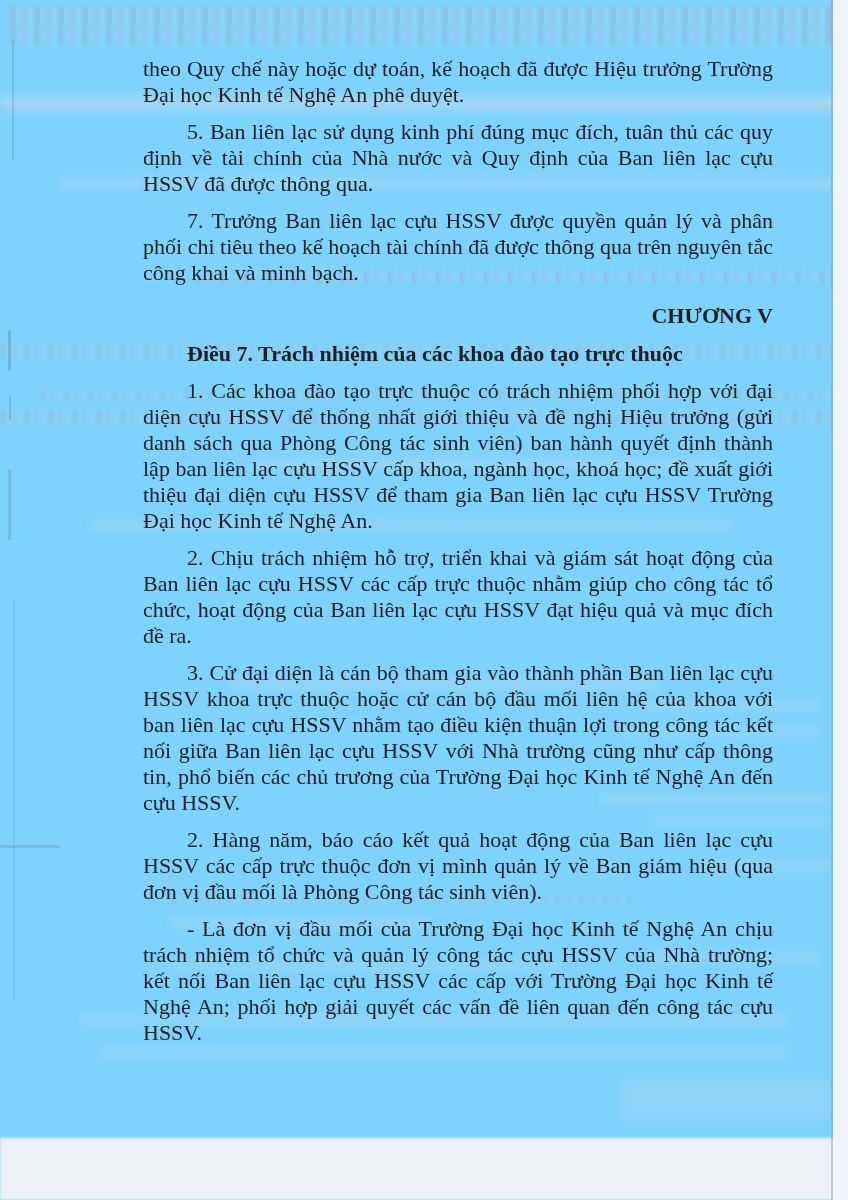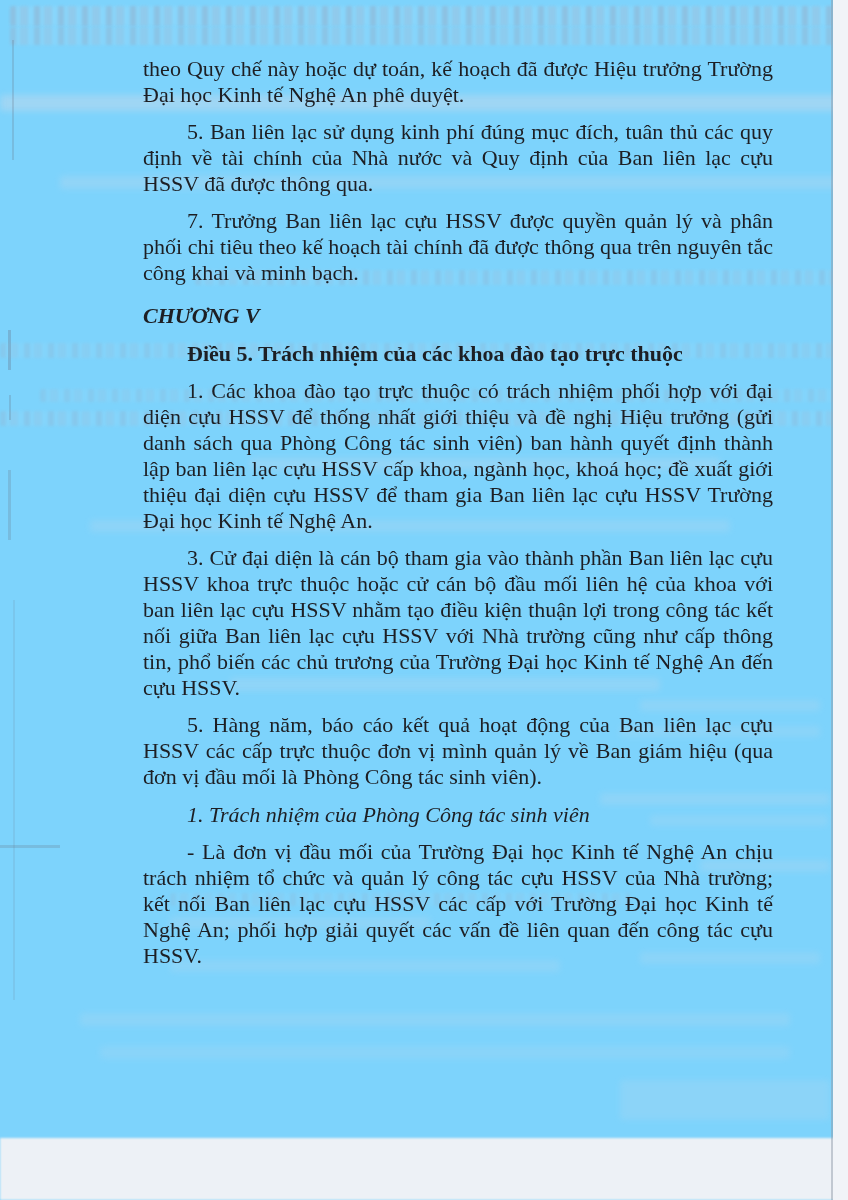--- a/index.html
+++ b/index.html
@@ -73,23 +73,22 @@
     margin: 11px 0 0 0;
     text-indent: 44px;
   }
   .textblock p.cont {
     margin-top: 0;
     text-indent: 0;
   }
   .chapter-heading {
     margin-top: 17px !important;
     text-indent: 0 !important;
-    text-align: left;
+    text-align: right;
     font-weight: bold;
-    font-style: italic;
   }
   .article-heading {
     margin-top: 12px !important;
     font-weight: bold;
   }
   .italic-sub {
     margin-top: 12px !important;
     font-style: italic;
   }
 </style>
@@ -133,26 +132,26 @@
   <div class="mark" style="top:845px;left:0;width:60px;height:3px;opacity:.45;"></div>
 
   <div class="textblock">
     <p class="cont">theo Quy chế này hoặc dự toán, kế hoạch đã được Hiệu trưởng Trường Đại học Kinh tế Nghệ An phê duyệt.</p>
 
     <p>5. Ban liên lạc sử dụng kinh phí đúng mục đích, tuân thủ các quy định về tài chính của Nhà nước và Quy định của Ban liên lạc cựu HSSV đã được thông qua.</p>
     <p>7. Trưởng Ban liên lạc cựu HSSV được quyền quản lý và phân phối chi tiêu theo kế hoạch tài chính đã được thông qua trên nguyên tắc công khai và minh bạch.</p>
 
     <p class="chapter-heading">CHƯƠNG V</p>
 
-    <p class="article-heading">Điều 5. Trách nhiệm của các khoa đào tạo trực thuộc</p>
+    <p class="article-heading">Điều 7. Trách nhiệm của các khoa đào tạo trực thuộc</p>
 
     <p>1. Các khoa đào tạo trực thuộc có trách nhiệm phối hợp với đại diện cựu HSSV để thống nhất giới thiệu và đề nghị Hiệu trưởng (gửi danh sách qua Phòng Công tác sinh viên) ban hành quyết định thành lập ban liên lạc cựu HSSV cấp khoa, ngành học, khoá học; đề xuất giới thiệu đại diện cựu HSSV để tham gia Ban liên lạc cựu HSSV Trường Đại học Kinh tế Nghệ An.</p>
+    <p>2. Chịu trách nhiệm hỗ trợ, triển khai và giám sát hoạt động của Ban liên lạc cựu HSSV các cấp trực thuộc nhằm giúp cho công tác tổ chức, hoạt động của Ban liên lạc cựu HSSV đạt hiệu quả và mục đích đề ra.</p>
     <p>3. Cử đại diện là cán bộ tham gia vào thành phần Ban liên lạc cựu HSSV khoa trực thuộc hoặc cử cán bộ đầu mối liên hệ của khoa với ban liên lạc cựu HSSV nhằm tạo điều kiện thuận lợi trong công tác kết nối giữa Ban liên lạc cựu HSSV với Nhà trường cũng như cấp thông tin, phổ biến các chủ trương của Trường Đại học Kinh tế Nghệ An đến cựu HSSV.</p>
-    <p>5. Hàng năm, báo cáo kết quả hoạt động của Ban liên lạc cựu HSSV các cấp trực thuộc đơn vị mình quản lý về Ban giám hiệu (qua đơn vị đầu mối là Phòng Công tác sinh viên).</p>
+    <p>2. Hàng năm, báo cáo kết quả hoạt động của Ban liên lạc cựu HSSV các cấp trực thuộc đơn vị mình quản lý về Ban giám hiệu (qua đơn vị đầu mối là Phòng Công tác sinh viên).</p>
 
 
-    <p class="italic-sub">1. Trách nhiệm của Phòng Công tác sinh viên</p>
 
     <p>- Là đơn vị đầu mối của Trường Đại học Kinh tế Nghệ An chịu trách nhiệm tổ chức và quản lý công tác cựu HSSV của Nhà trường; kết nối Ban liên lạc cựu HSSV các cấp với Trường Đại học Kinh tế Nghệ An; phối hợp giải quyết các vấn đề liên quan đến công tác cựu HSSV.</p>
 
   </div>
 
 </div>
 
 </body></html>

